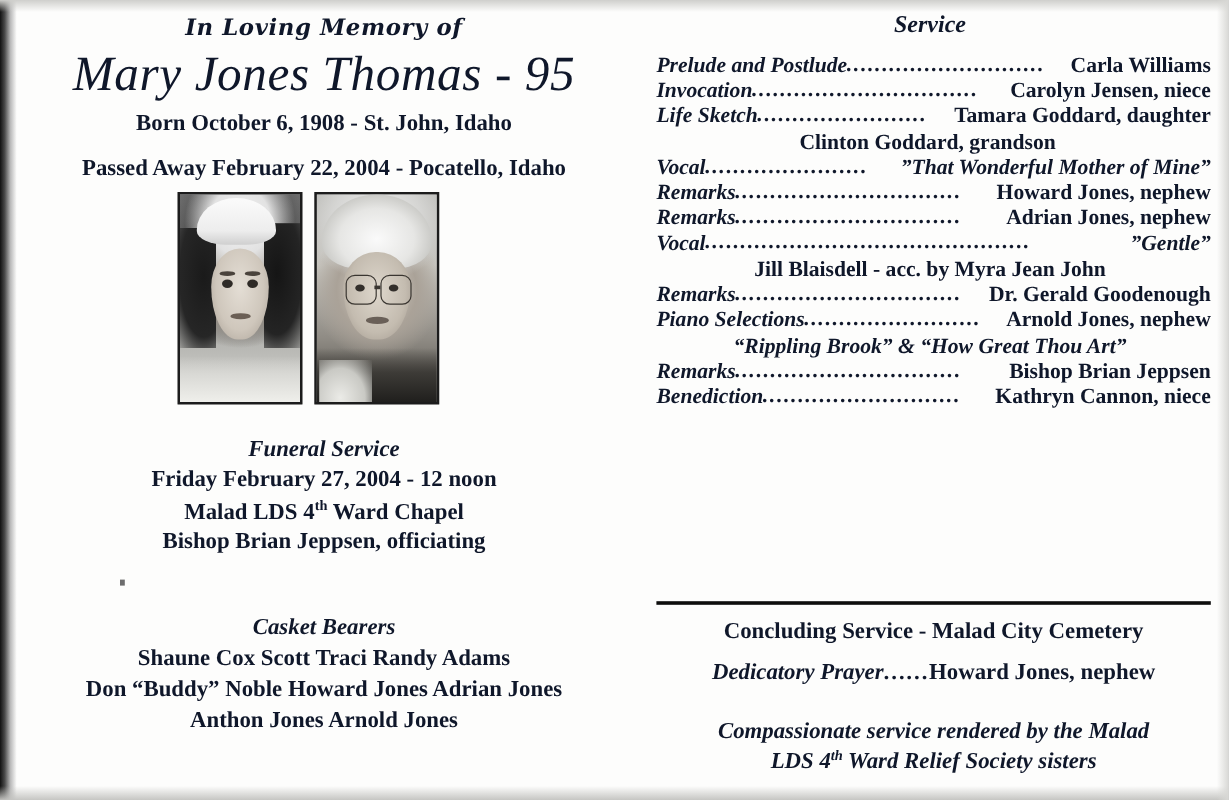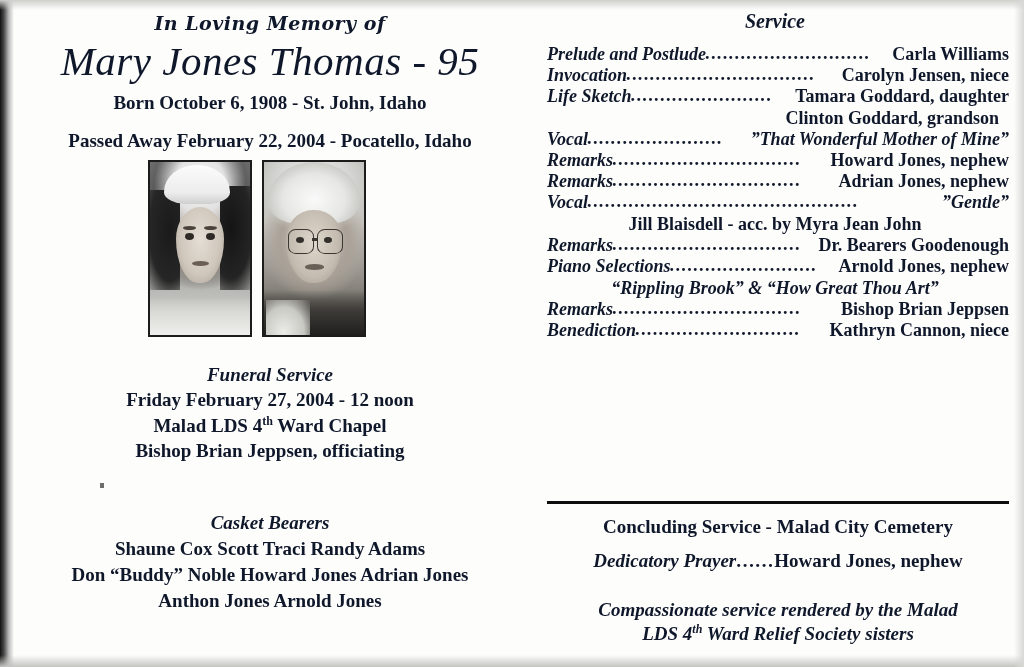--- a/index.html
+++ b/index.html
@@ -223,21 +223,21 @@
   }
   .svc-sub {
     text-align: center;
     font-size: 18px;
     font-weight: bold;
     margin-top: 1px;
     padding-right: 6px;
     white-space: nowrap;
   }
   .svc-sub.ital { font-style: italic; }
-  .svc-sub.right-ind { text-align: right; padding-right: 10px; }
+  .svc-sub.right-ind { padding-right: 10px; }
 
   .divider {
     position: absolute;
     left: 6px; top: 501px;
     width: 462px;
     height: 3px;
     background: #0d0d0d;
   }
   .concl {
     position: absolute;
@@ -368,21 +368,21 @@
         </div>
         <div class="svc-line">
           <span class="svc-label">Vocal</span>
           <span class="svc-dots">..............................................</span>
           <span class="svc-value ital">”Gentle”</span>
         </div>
         <div class="svc-sub">Jill Blaisdell  -   acc. by Myra Jean John</div>
         <div class="svc-line">
           <span class="svc-label">Remarks</span>
           <span class="svc-dots">................................</span>
-          <span class="svc-value">Dr. Bearers Goodenough</span>
+          <span class="svc-value">Dr. Gerald Goodenough</span>
         </div>
         <div class="svc-line">
           <span class="svc-label">Piano Selections</span>
           <span class="svc-dots">.........................</span>
           <span class="svc-value">Arnold Jones,  nephew</span>
         </div>
         <div class="svc-sub ital">“Rippling Brook”   &amp;   “How Great Thou Art”</div>
         <div class="svc-line">
           <span class="svc-label">Remarks</span>
           <span class="svc-dots">................................</span>

